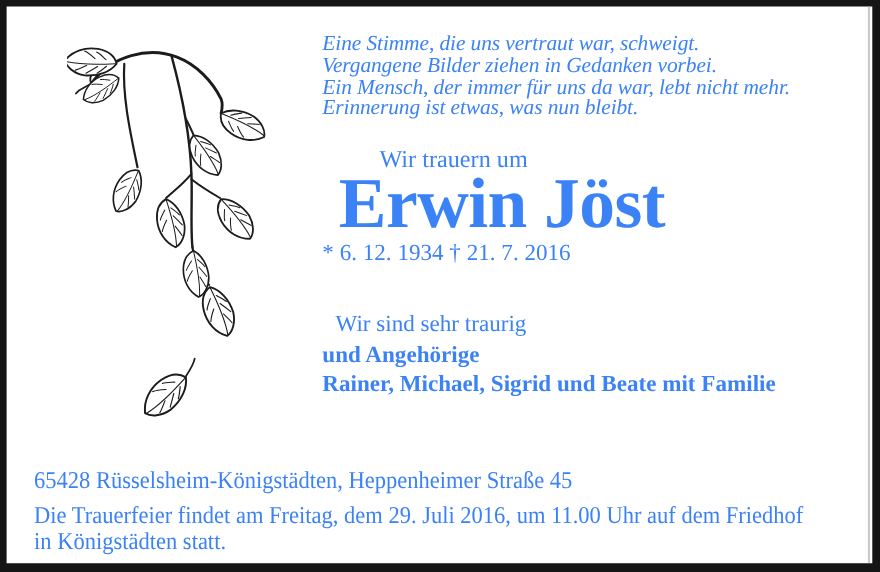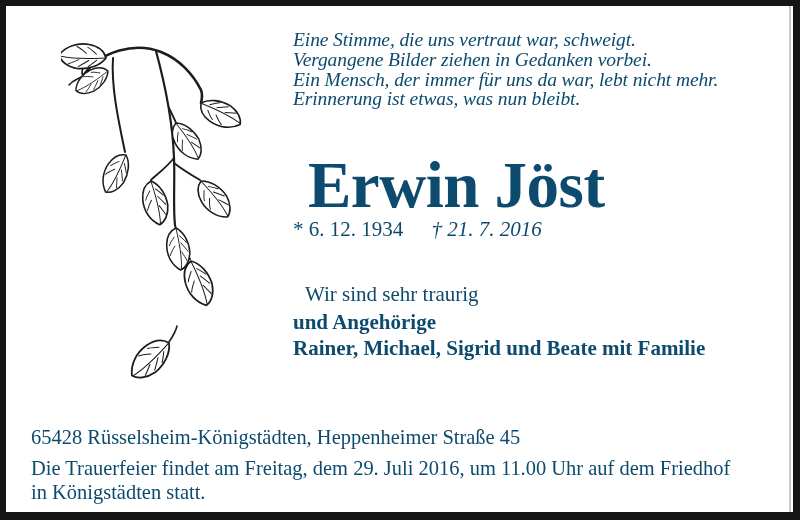--- a/index.html
+++ b/index.html
@@ -8,21 +8,21 @@
     position:relative;
     width:800px;height:520px;
     box-sizing:border-box;
     background:#ffffff;
     border-top:6px solid #151515;
     border-right:7px solid #151515;
     border-bottom:8px solid #151515;
     border-left:6px solid #151515;
     overflow:hidden;
     font-family:"Liberation Serif","DejaVu Serif",serif;
-    color:#0c4a6e;
+    color:#3b82f6;
     padding-left:41px;
   }
   .edge-shadow{
     position:absolute;top:0;right:2px;width:2px;height:100%;
     background:#c9c9c9;
   }
   .branch{
     position:absolute;left:55px;top:22px;width:200px;height:390px;
   }
   .poem{
@@ -36,21 +36,21 @@
   }
   .name{
     position:absolute;left:302px;top:153px;margin:0;
     font-size:65px;font-weight:700;letter-spacing:-0.5px;
     line-height:52px;white-space:nowrap;
   }
   .dates{
     position:absolute;left:287px;top:211px;
     font-size:21px;white-space:nowrap;
   }
-  .dates .death{margin-left:23px;font-style:italic;}
+  .dates .death{}
   .sadness{
     position:absolute;left:299px;top:276px;
     font-size:21px;white-space:nowrap;
   }
   .family{
     position:absolute;left:287px;top:303px;
     font-size:21px;line-height:26px;white-space:nowrap;
   }
   .family .bold{font-weight:700;}
   .family .widow-line{margin-bottom:1px;}
@@ -112,20 +112,21 @@
     </g>
   </svg>
 
   <div class="poem">
     <div>Eine Stimme, die uns vertraut war, schweigt.</div>
     <div>Vergangene Bilder ziehen in Gedanken vorbei.</div>
     <div>Ein Mensch, der immer für uns da war, lebt nicht mehr.</div>
     <div>Erinnerung ist etwas, was nun bleibt.</div>
   </div>
 
+  <div class="intro">Wir trauern um</div>
 
   <h1 class="name">Erwin Jöst</h1>
 
   <div class="dates">
     <span class="birth">* 6. 12. 1934</span>
     <span class="death">† 21. 7. 2016</span>
   </div>
 
   <div class="sadness">Wir sind sehr traurig</div>
 

